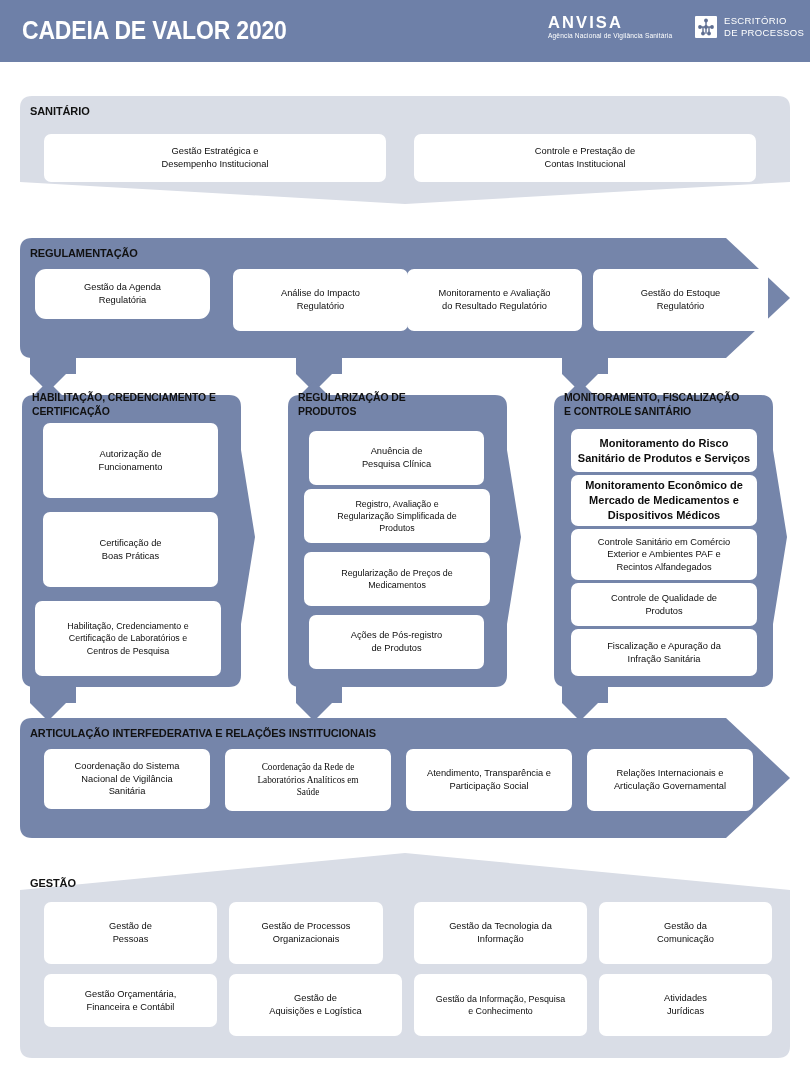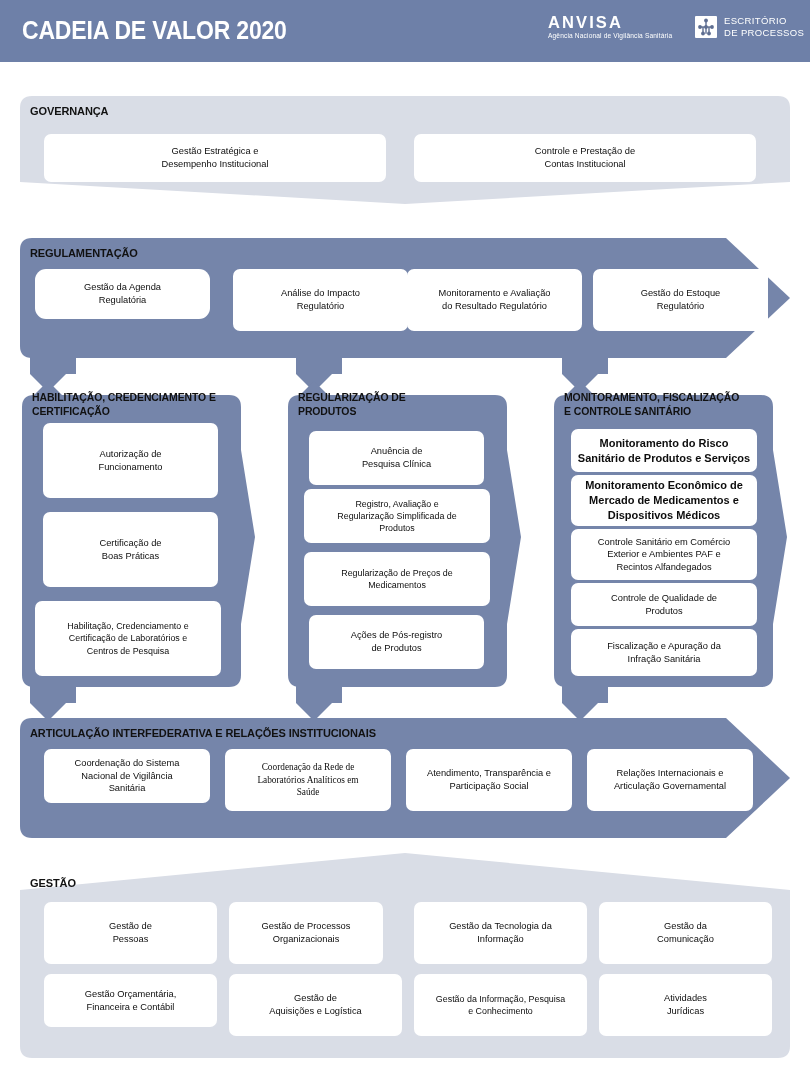--- a/index.html
+++ b/index.html
@@ -159,21 +159,21 @@
   <path fill="#7585AA" d="M 296,685 L 342,685 L 342,703 L 332,703 L 314,721 L 296,703 Z"></path>
 
   <path fill="#7585AA" d="M 580,381 L 594,395 L 761,395 Q 773,395 773,407 L 773,450 L 787,537 L 773,624 L 773,675 Q 773,687 761,687 L 594,687 L 580,701 L 566,687 Q 554,687 554,675 L 554,407 Q 554,395 566,395 Z"></path>
   <path fill="#7585AA" d="M 562,685 L 608,685 L 608,703 L 598,703 L 580,721 L 562,703 Z"></path>
 
   <path fill="#7585AA" d="M 32,718 L 726,718 L 790,778 L 726,838 L 32,838 Q 20,838 20,826 L 20,730 Q 20,718 32,718 Z"></path>
 
   <path fill="#D9DDE6" d="M 20,890 L 405,853 L 790,890 L 790,1046 Q 790,1058 778,1058 L 32,1058 Q 20,1058 20,1046 Z"></path>
 </svg>
 
-<div class="band-title" style="left:30px; top:104px;">GOVERNANÇA</div>
+<div class="band-title" style="left:30px; top:104px;">SANITÁRIO</div>
 <div class="pbox" style="left:44px; top:134px; width:342px; height:48px;">
     <span>Gestão Estratégica e<br>Desempenho Institucional</span>
   </div>
 <div class="pbox" style="left:414px; top:134px; width:342px; height:48px;">
     <span>Controle e Prestação de<br>Contas Institucional</span>
   </div>
 
 <div class="band-title" style="left:30px; top:246px;">REGULAMENTAÇÃO</div>
 <div class="pbox" style="left:35px; top:269px; width:175px; height:50px;border-radius:11px;">
     <span>Gestão da Agenda<br>Regulatória</span>
@@ -224,21 +224,21 @@
     <span>Controle Sanitário em Comércio<br>Exterior e Ambientes PAF  e<br>Recintos Alfandegados</span>
   </div>
 <div class="pbox" style="left:571px; top:583px; width:186px; height:43px;">
     <span>Controle de Qualidade de<br>Produtos</span>
   </div>
 <div class="pbox" style="left:571px; top:629px; width:186px; height:47px;">
     <span>Fiscalização e Apuração da<br>Infração Sanitária</span>
   </div>
 
 <div class="band-title" style="left:30px; top:726px;">ARTICULAÇÃO INTERFEDERATIVA  E RELAÇÕES INSTITUCIONAIS</div>
-<div class="pbox" style="left:44px; top:749px; width:166px; height:54px;">
+<div class="pbox" style="left:44px; top:749px; width:166px; height:60px;">
     <span>Coordenação do Sistema<br>Nacional de Vigilância<br>Sanitária</span>
   </div>
 <div class="pbox" style="left:225px; top:749px; width:166px; height:62px;font-family:Liberation Serif, serif;">
     <span>Coordenação da Rede de<br>Laboratórios Analíticos em<br>Saúde</span>
   </div>
 <div class="pbox" style="left:406px; top:749px; width:166px; height:62px;">
     <span>Atendimento, Transparência e<br>Participação Social</span>
   </div>
 <div class="pbox" style="left:587px; top:749px; width:166px; height:62px;">
     <span>Relações Internacionais e<br>Articulação Governamental</span>

